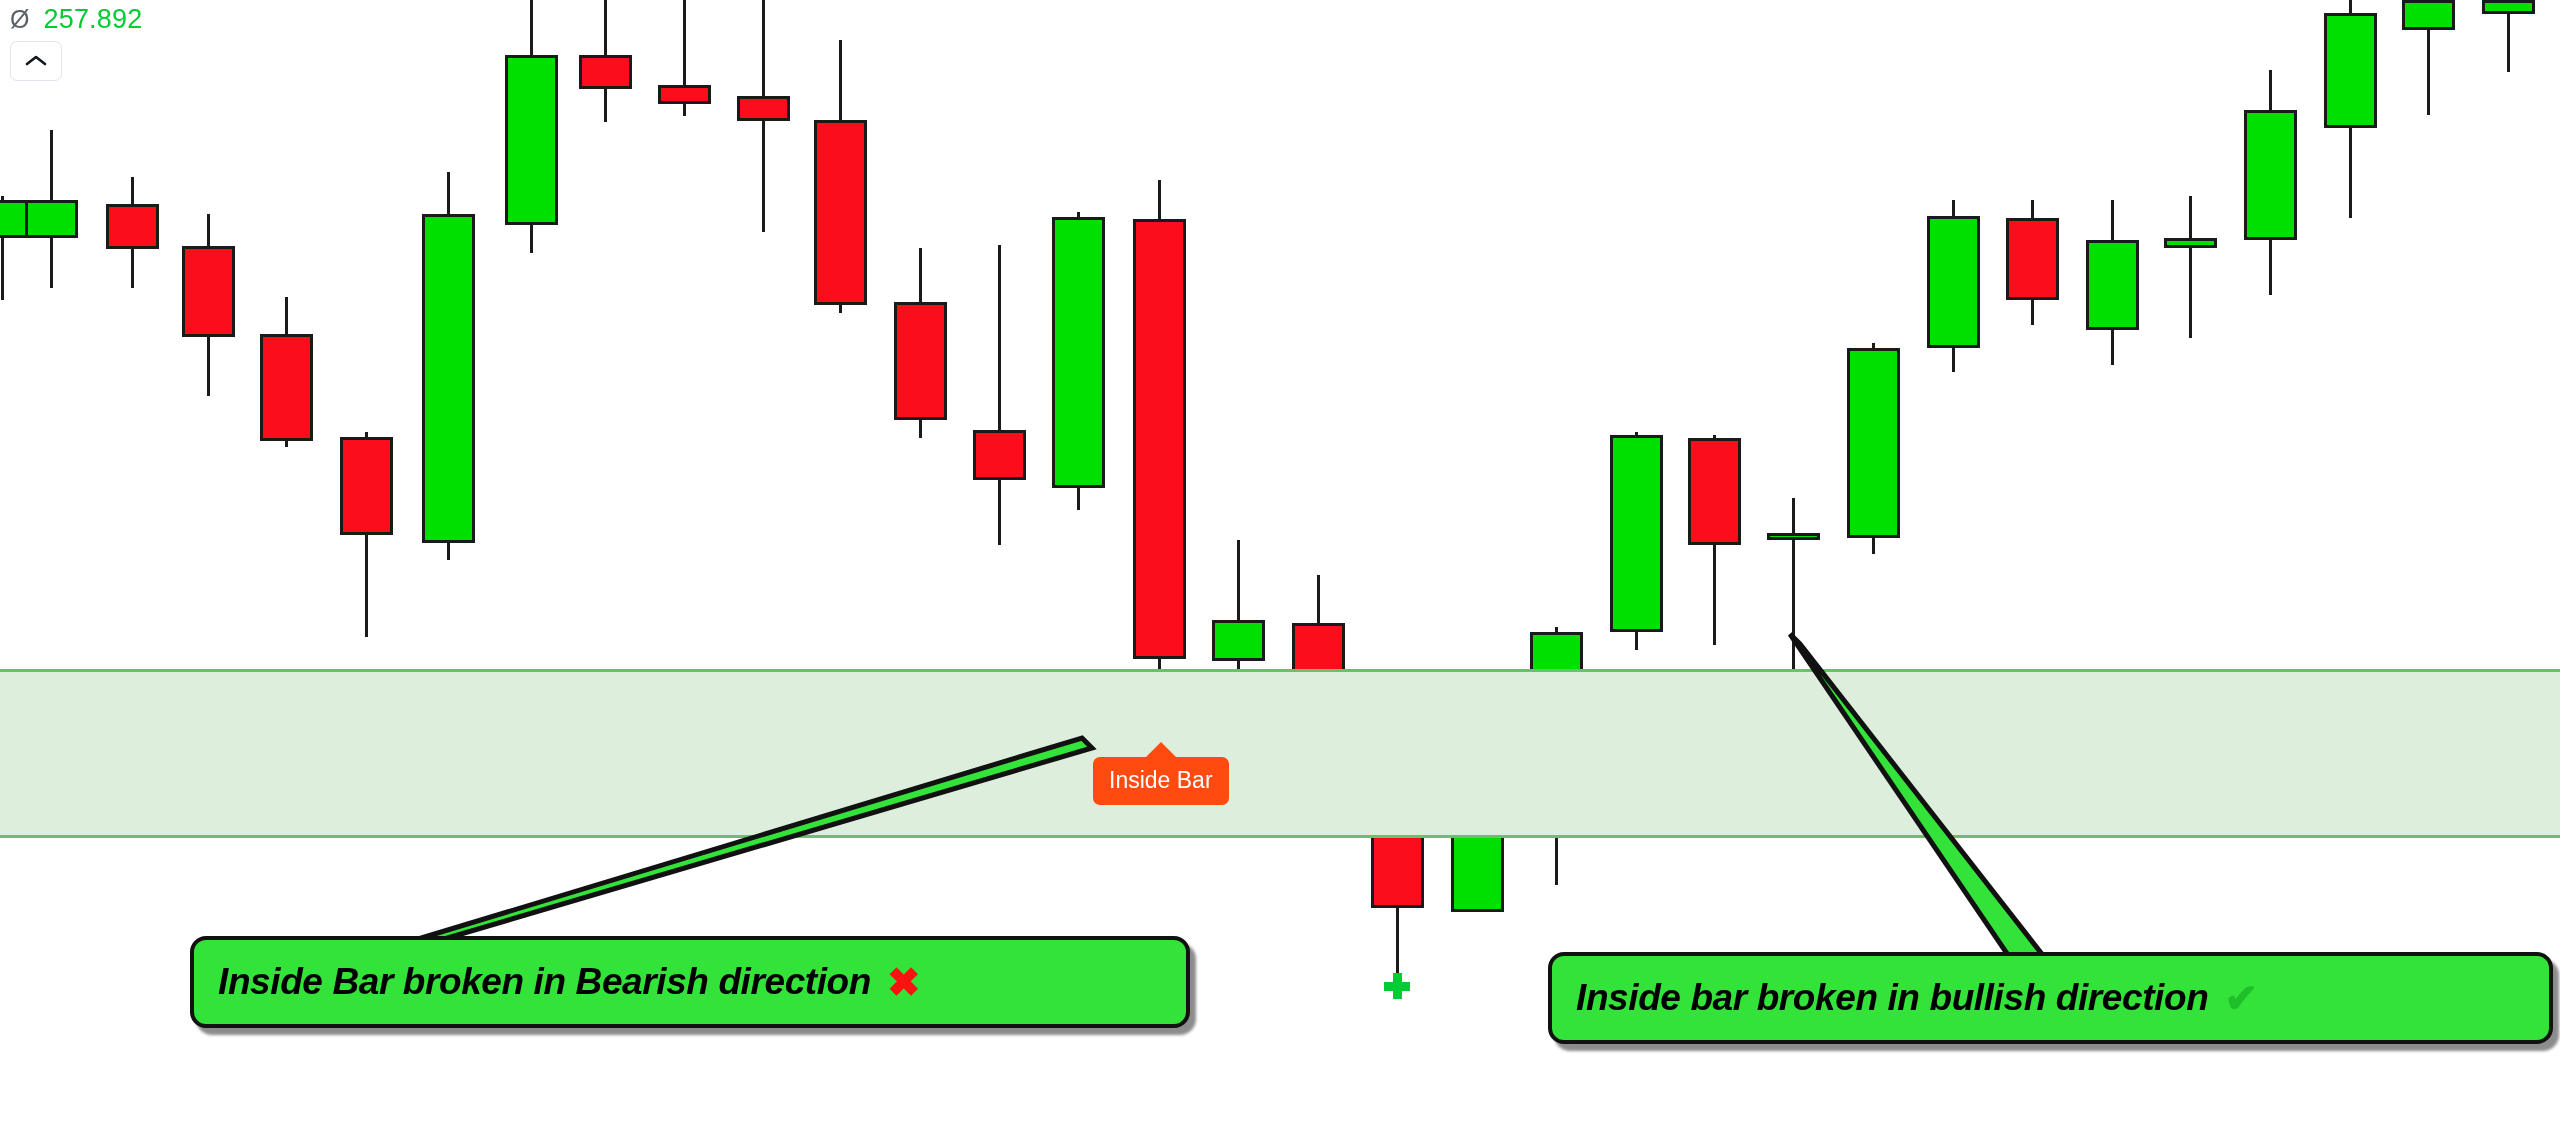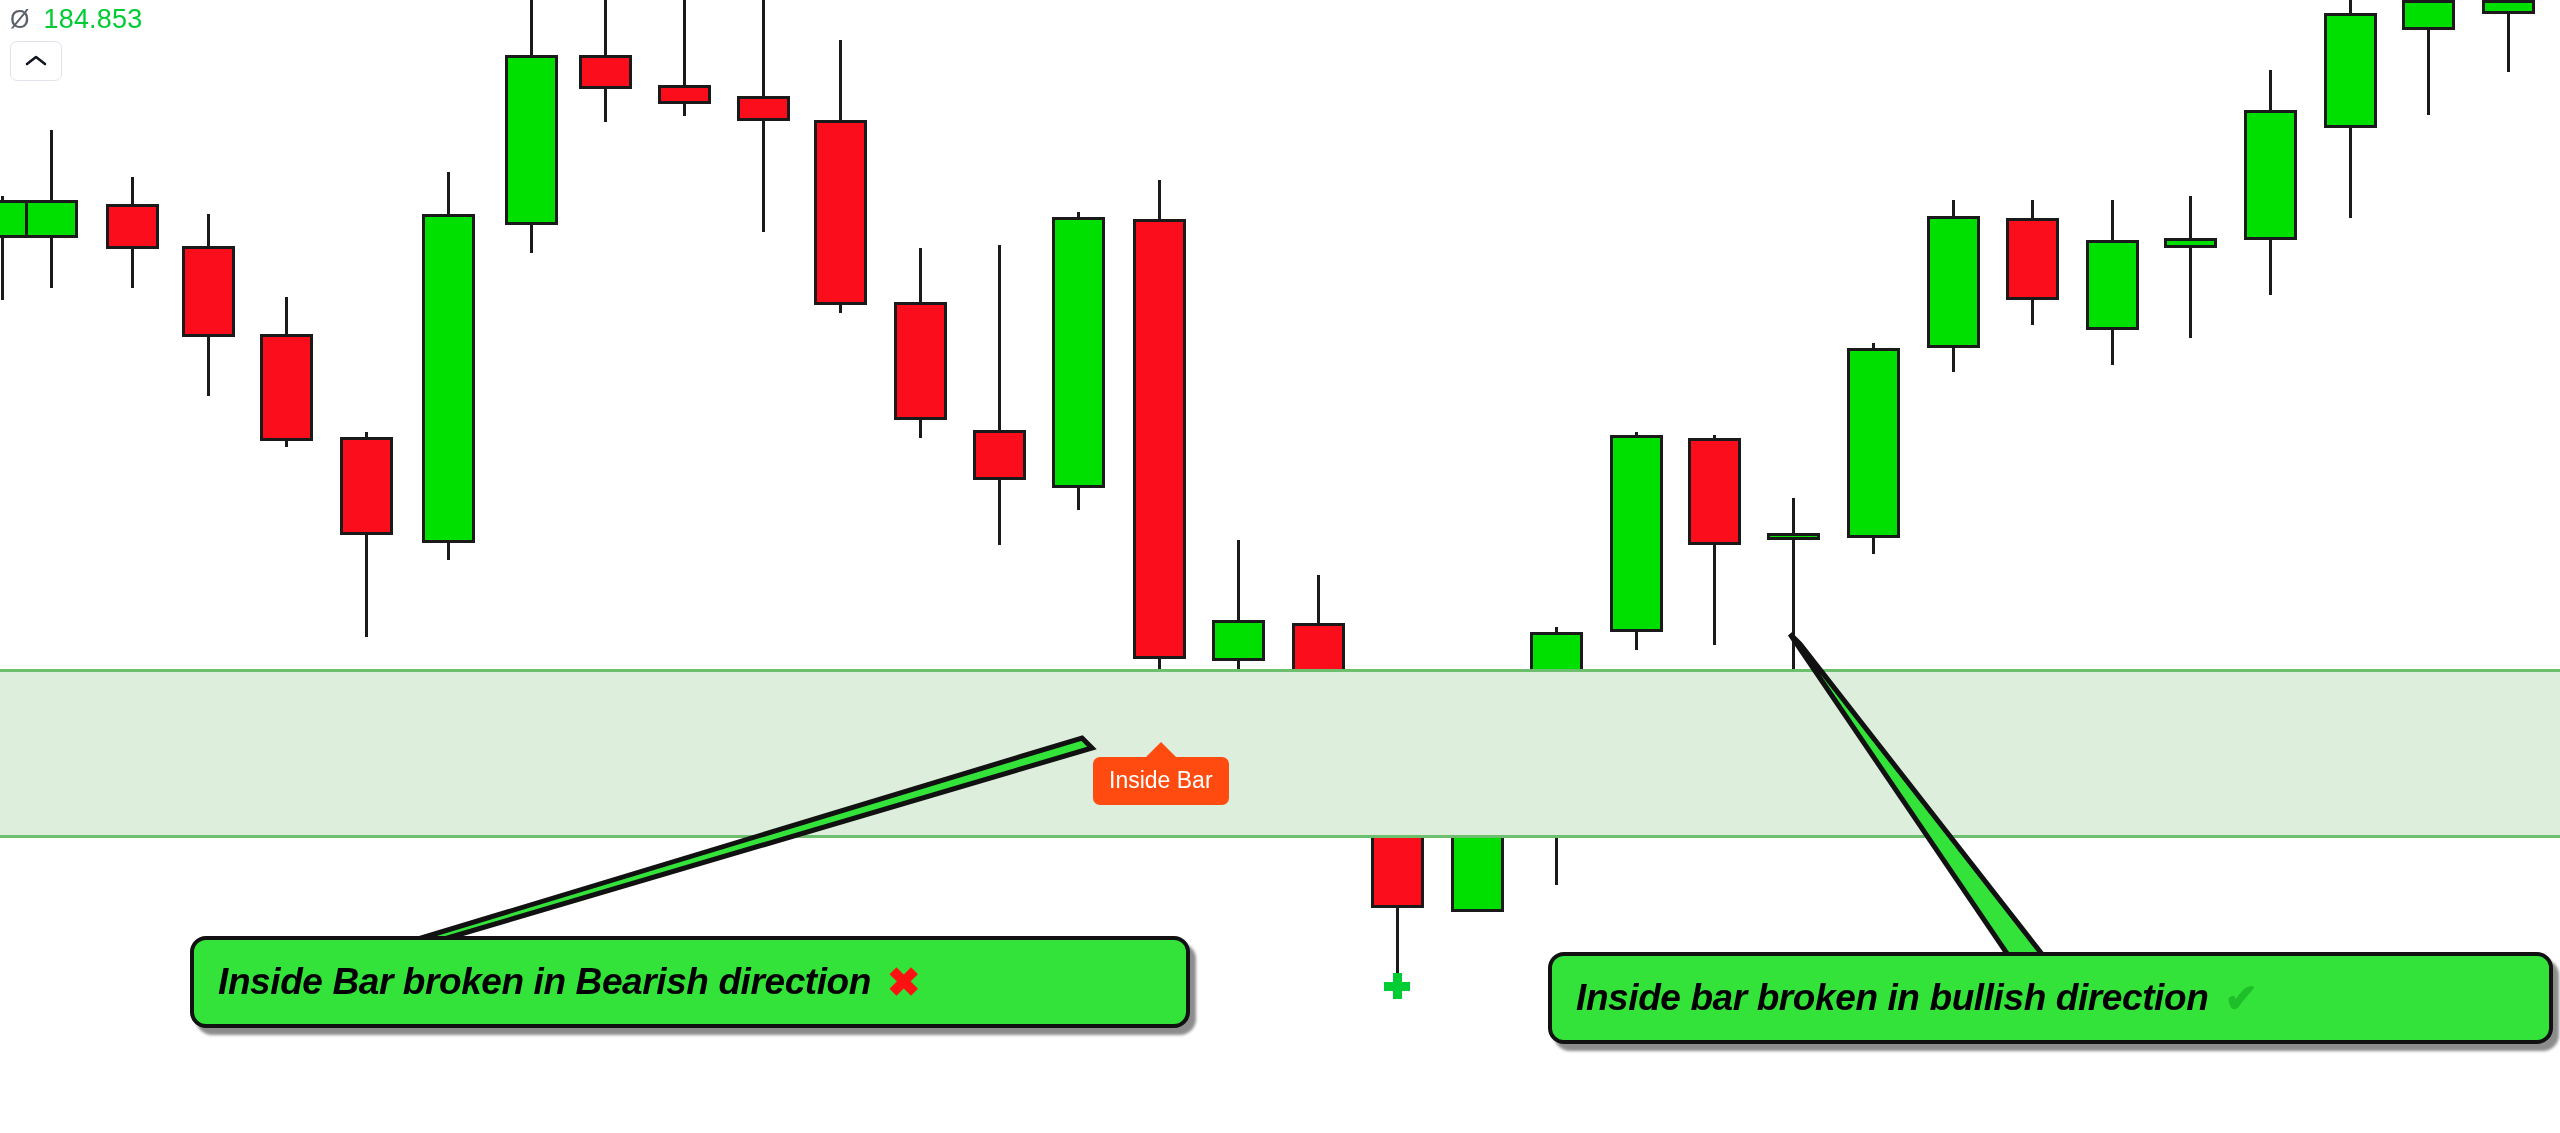--- a/index.html
+++ b/index.html
@@ -154,21 +154,21 @@
 
   .leader { position:absolute; z-index:28; left:0; top:0; width:2560px; height:1133px; pointer-events:none; }
 </style>
 </head>
 <body>
 
 <div id="root">
 
   <div id="header">
     <span id="avg-glyph">Ø</span>
-    <span id="indicator-value">184.853</span>
+    <span id="indicator-value">257.892</span>
   </div>
 
   <button id="collapse-button">
     <span>
       <svg width="22" height="14" viewBox="0 0 22 14" aria-hidden="true">
         <path d="M2 10 L11 3 L20 10" fill="none" stroke="#131722" stroke-width="2.6" stroke-linecap="round" stroke-linejoin="round"></path>
       </svg>
     </span>
   </button>
 

